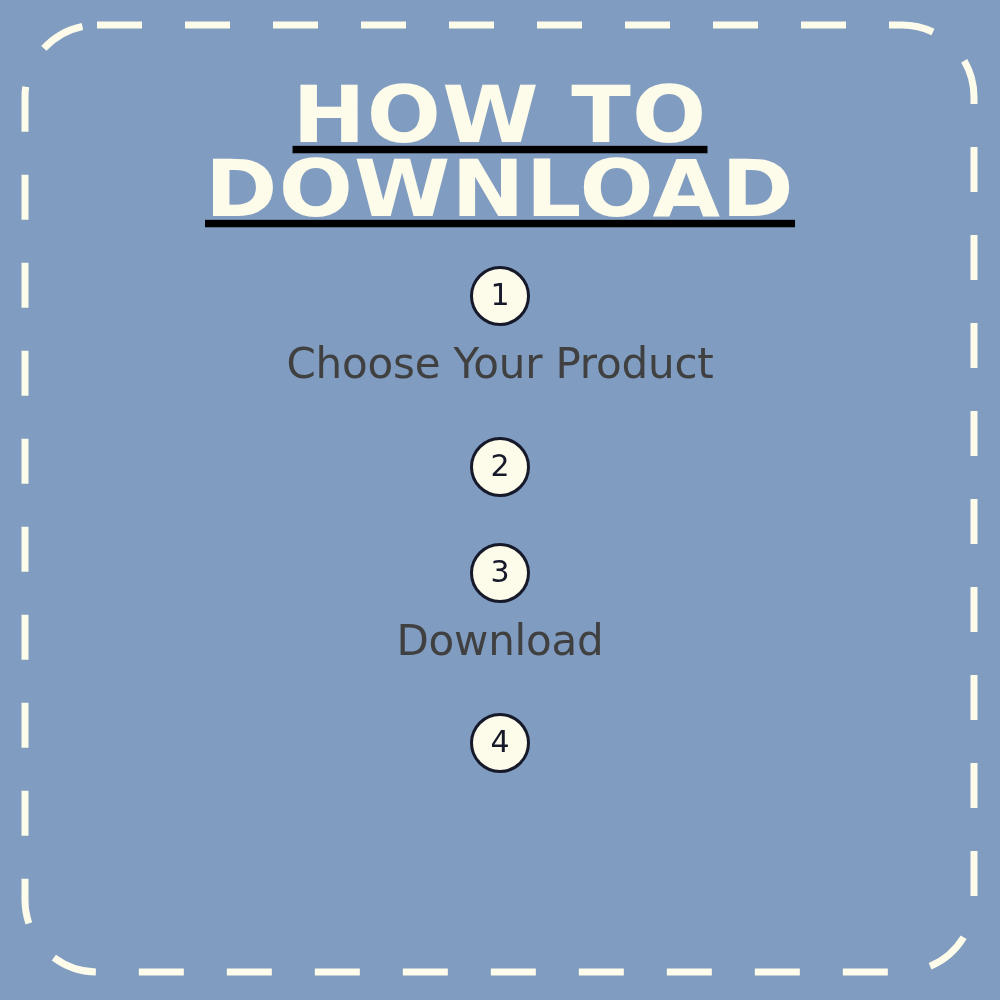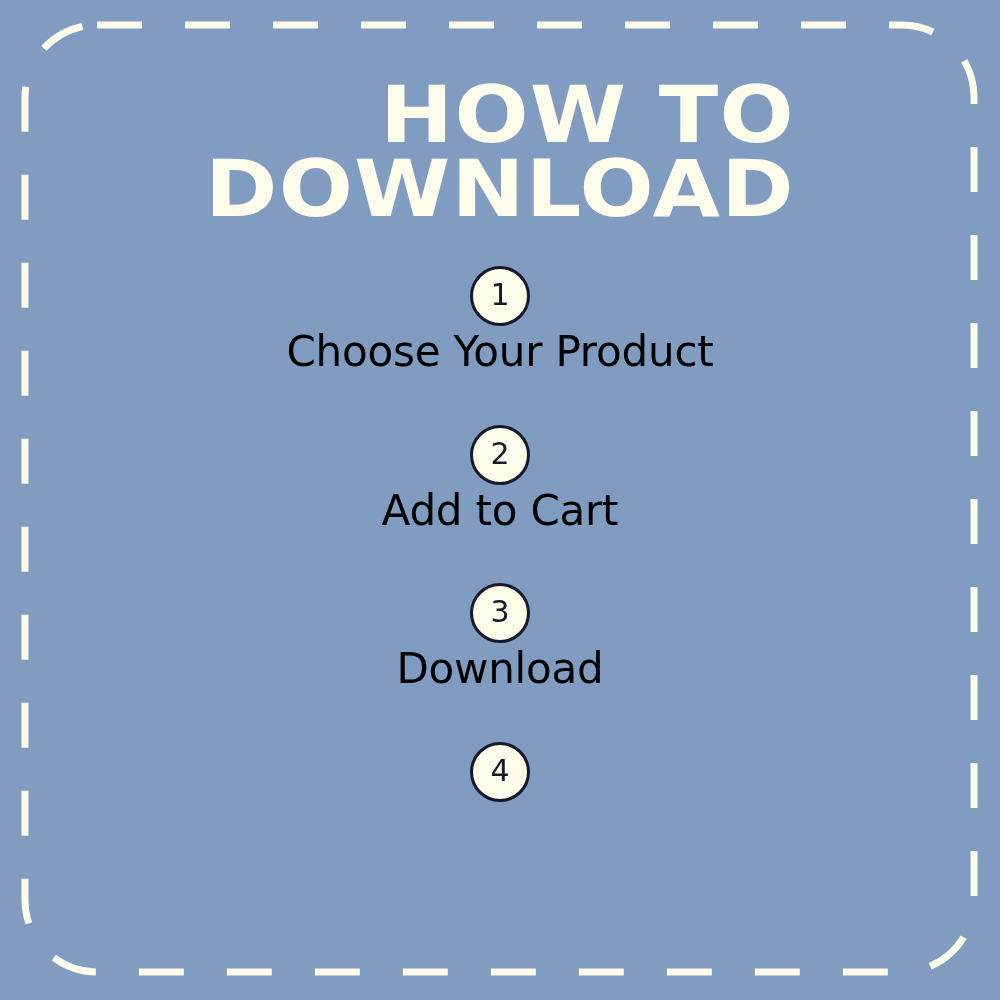--- a/index.html
+++ b/index.html
@@ -44,22 +44,23 @@
     position: absolute;
     inset: 0;
     display: flex;
     flex-direction: column;
     align-items: center;
   }
 
   
   .title-block {
     margin-top: 78px;
-    text-align: right;
+    text-align: center;
     user-select: none;
+    text-decoration: underline;
   }
   .title-line {
     color: #fdfbe9;
     font-family: "DejaVu Sans", sans-serif;
     font-weight: 700;
     letter-spacing: 1px;
     line-height: 0.92;
     display: block;
     white-space: nowrap;
   }
@@ -103,21 +104,22 @@
     justify-content: center;
     color: #16192a;
     font-family: "DejaVu Sans", sans-serif;
     font-size: 30px;
     font-weight: 400;
     line-height: 1;
     padding-bottom: 2px;
   }
 
   .step-label {
-    color: #000000;
+    margin-top: 12px;
+    color: #404040;
     font-family: "DejaVu Sans", sans-serif;
     font-size: 42px;
     font-weight: 400;
     letter-spacing: -0.2px;
     line-height: 1.25;
     white-space: nowrap;
   }
 </style>
 </head>
 <body>
@@ -137,21 +139,20 @@
 
     <div class="steps">
 
       <div class="step">
         <div class="step-badge">1</div>
         <div class="step-label">Choose Your Product</div>
       </div>
 
       <div class="step">
         <div class="step-badge">2</div>
-        <div class="step-label">Add to Cart</div>
       </div>
 
       <div class="step">
         <div class="step-badge">3</div>
         <div class="step-label">Download</div>
       </div>
 
       <div class="step">
         <div class="step-badge">4</div>
       </div>

